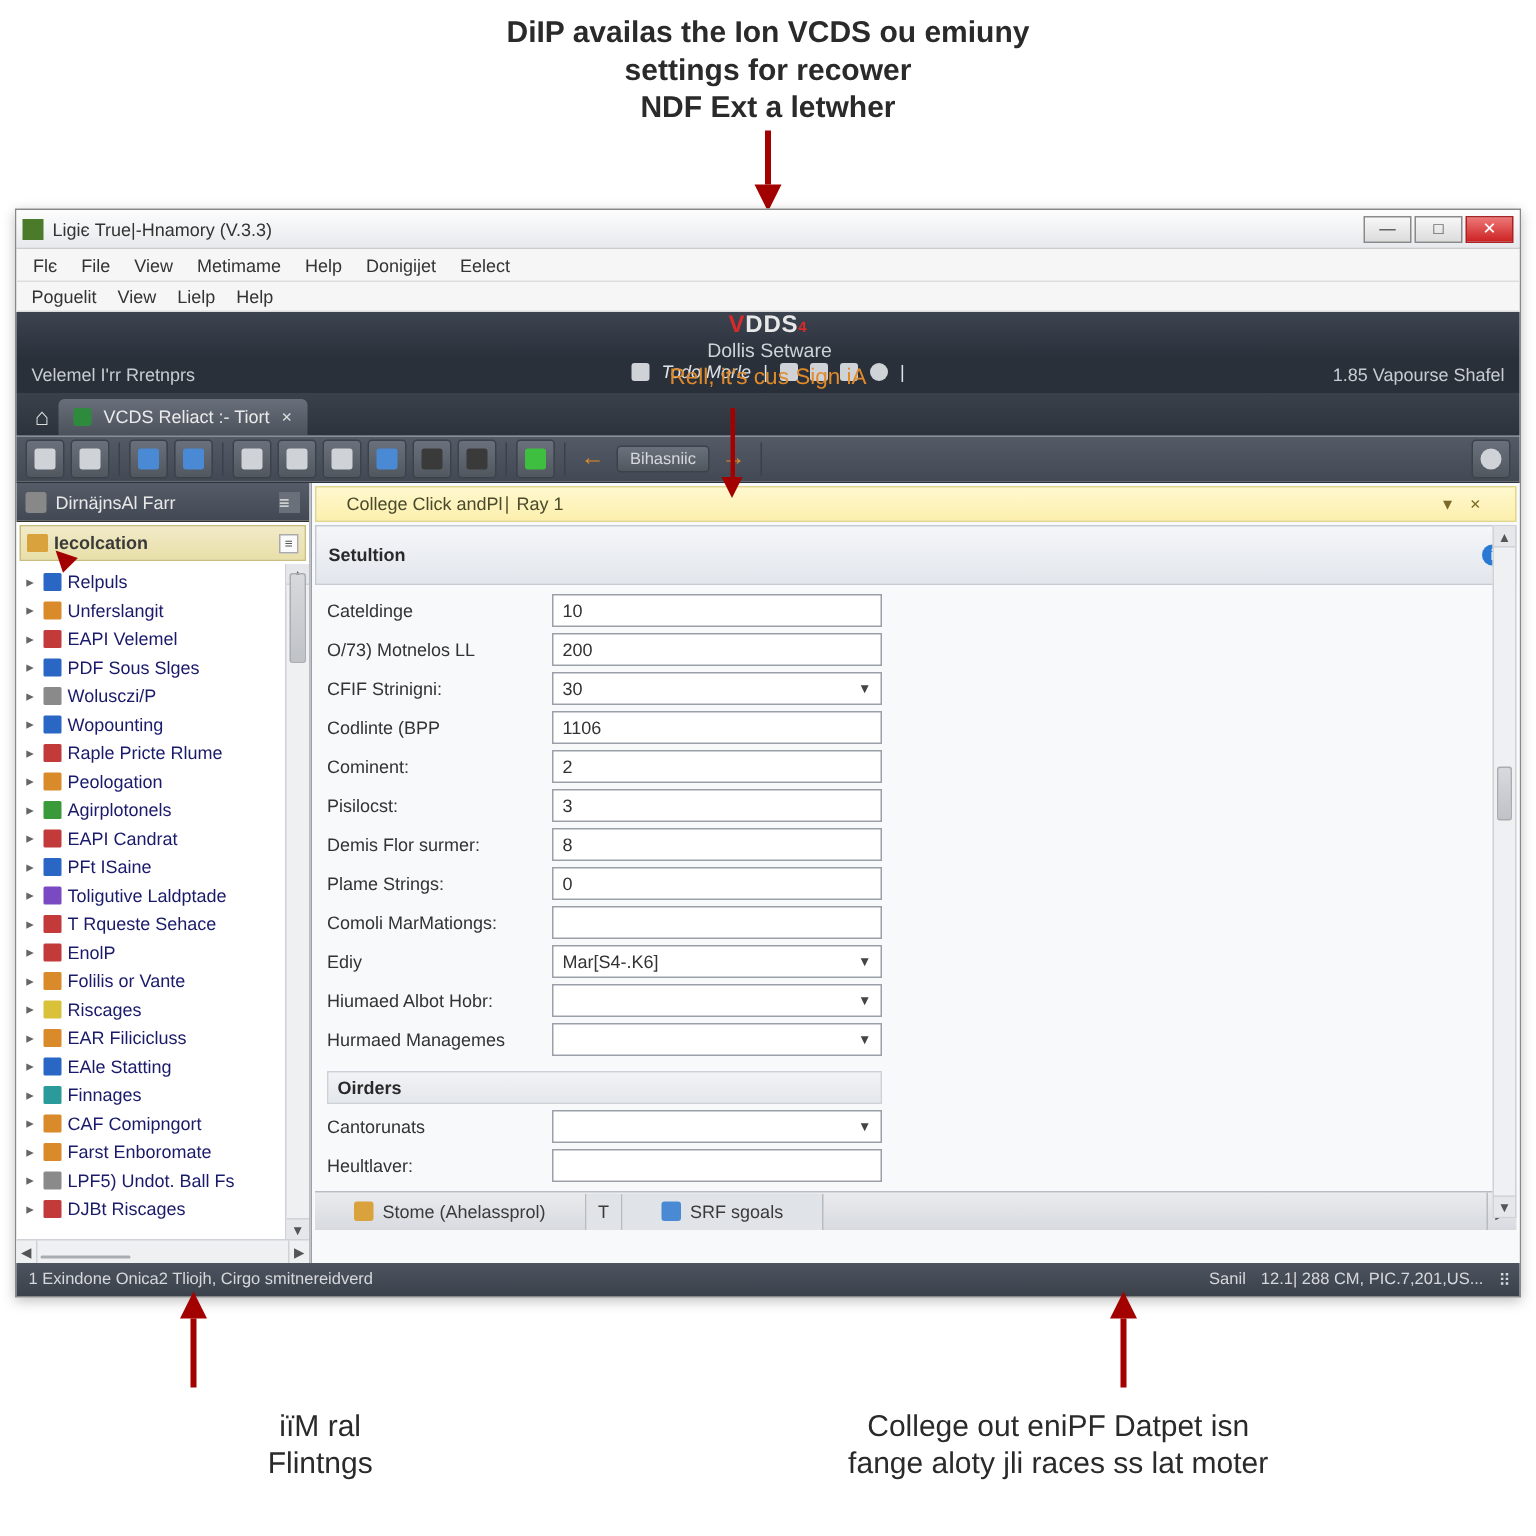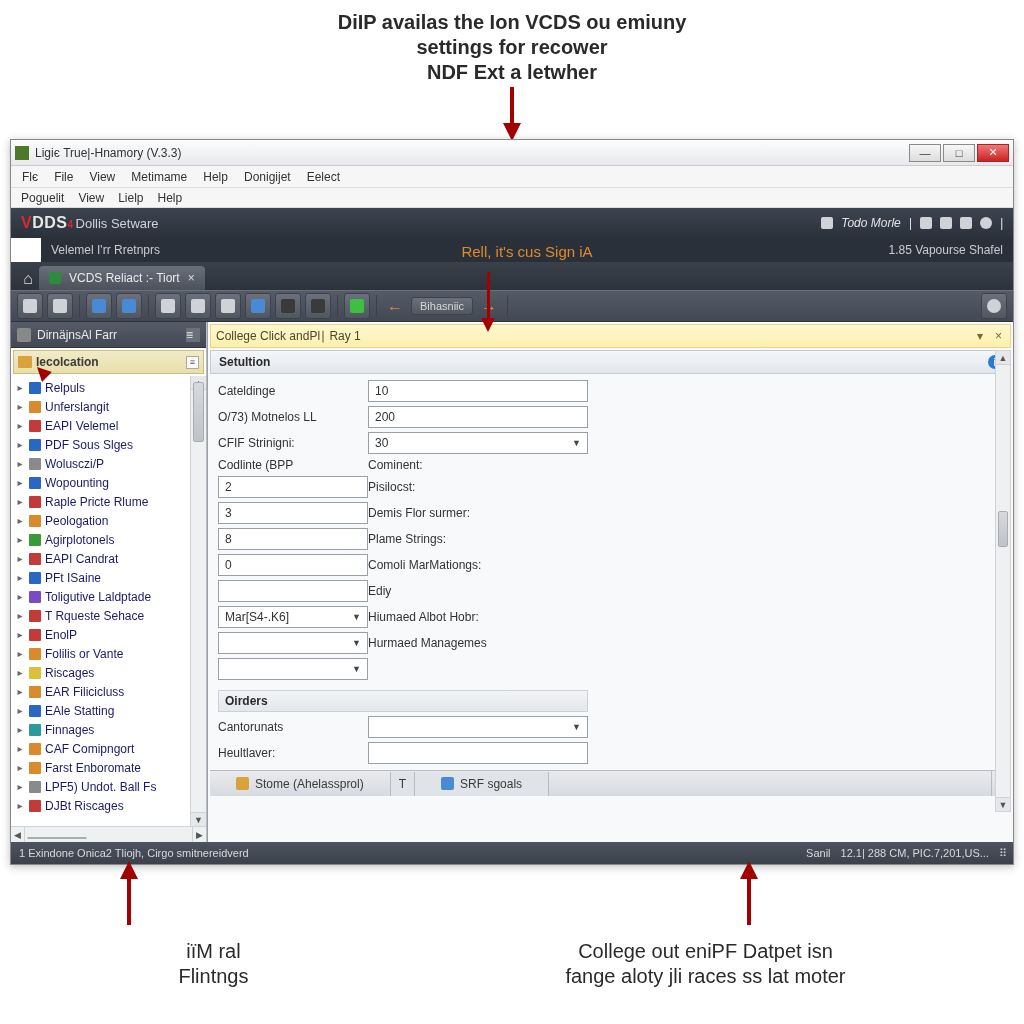--- a/index.html
+++ b/index.html
@@ -20,29 +20,29 @@
 .titlebar .title-text { flex: 1; }
 .win-btns { display: flex; }
 .win-btn { width: 32px; height: 18px; margin-left: 2px; border: 1px solid #8a8a8a; background: linear-gradient(#f7f7f7,#dcdcdc); display: flex; align-items: center; justify-content: center; font-size: 11px; color:#333; }
 .win-close { background: linear-gradient(#e77,#c22); color:#fff; border-color:#a22; }
 
 .menubar { height: 22px; display: flex; align-items: center; padding: 0 4px; gap: 2px; background: #f6f6f6; border-bottom:1px solid #ddd; font-size: 12px; color:#333; }
 .menubar span { padding: 2px 7px; cursor: default; }
 .menubar2 { height: 20px; display: flex; align-items: center; padding: 0 4px; gap: 2px; background: #f6f6f6; border-bottom:1px solid #ddd; font-size: 12px; color:#333; }
 .menubar2 span { padding: 1px 6px; }
 
-.brandbar { height: 30px; background: linear-gradient(#3c4450,#2b313b); display:flex; align-items:center; padding:0 10px; color:#e8e8e8; }
+.brandbar { height: 30px; background: linear-gradient(#3c4450,#2b313b); display:flex; align-items:center; padding:0 10px; color:#e8e8e8;flex-direction:column; }
 .brandbar .logo { font-weight: bold; font-size: 16px; letter-spacing: .5px; }
 .brandbar .logo .v { color:#d82a2a; }
 .brandbar .sub { margin-left: 2px; font-size: 13px; color:#cfd3d8; }
 .brandbar .spacer { flex:1; }
 .brandbar .right { display:flex; align-items:center; gap:8px; font-size:12px; color:#dfe3e8;font-style:italic; }
 .brandbar .ico { width:12px;height:12px;display:inline-block;background:#cfd3d8;border-radius:2px; }
 
-.subbrand { height:24px; background:#2a3039; color:#c8ccd2; display:flex; align-items:center; padding:0 10px; font-size:12px; justify-content:center;margin-left:30px; }
+.subbrand { height:24px; background:#2a3039; color:#c8ccd2; display:flex; align-items:center; padding:0 10px; font-size:12px; justify-content:center; }
 .subbrand .center-call { color:#e08a2a; font-size:15px; font-weight:500; position:absolute; left:50%; transform:translateX(-50%); }
 .subbrand .rel { position:relative; width:100%; }
 
 .tabstrip { height:28px; background: linear-gradient(#3b414b,#2d333c); display:flex; align-items:flex-end; padding: 0 6px; }
 .tab { height:24px; background: linear-gradient(#696f7a,#4c525c); color:#eaeaea; border-radius:4px 4px 0 0; padding:0 10px; display:flex; align-items:center; gap:8px; font-size:12px; margin-right:4px; }
 .tab .tab-ico { width:12px;height:12px;background:#2e8b3d;border-radius:2px; }
 .tab .tab-x { color:#ddd; font-size:12px; }
 .tabstrip .plus { width:22px;height:22px;color:#ddd;display:flex;align-items:center;justify-content:center;font-size:16px;font-weight:bold; }
 
 .toolbar { height:32px; background: linear-gradient(#555b66,#434954); border-top:1px solid #6a707a; border-bottom:1px solid #2c3038; display:flex; align-items:center; padding:0 6px; gap:4px; position:relative; }
@@ -71,24 +71,24 @@
 .tnode .exp { color:#666; width:10px; text-align:center; font-size:10px; }
 .tnode .nico { width:12px; height:12px; border-radius:1px; }
 .c-blue{background:#2a66c4;} .c-orange{background:#d98a2a;} .c-red{background:#c23a3a;} .c-green{background:#3a9a3a;} .c-purple{background:#7a4ac2;} .c-gray{background:#8a8a8a;} .c-teal{background:#2a9a9a;} .c-yellow{background:#d9c23a;}
 .hscroll { height:16px; background:#eef0f2; border-top:1px solid #cfd2d6; display:flex; align-items:center; }
 .hscroll .harr{width:14px;height:100%;display:flex;align-items:center;justify-content:center;font-size:9px;color:#555;border-right:1px solid #cfd2d6;}
 .hscroll .harr:last-child{border-left:1px solid #cfd2d6;border-right:none;}
 .hscroll .htrack{flex:1;position:relative;}
 .hscroll .hthumb{position:absolute;top:2px;bottom:2px;left:2px;width:60px;background:linear-gradient(#d7d9dd,#bfc2c7);border:1px solid #a9acb1;border-radius:2px;}
 
 .main { flex:1; display:flex; flex-direction:column; background:#f8f9fa; border-left:1px solid #9aa0a8; }
-.infobar { height:24px; background: linear-gradient(#fff8cf,#fcefad); border:1px solid #e2d687; margin:2px; display:flex; align-items:center; padding:0 5px; font-size:12px; color:#4a4a2a; gap:6px; }
+.infobar { height:24px; background: linear-gradient(#fff8cf,#fcefad); border:1px solid #e2d687; margin:2px; display:flex; align-items:center; padding:0 20px; font-size:12px; color:#4a4a2a; gap:6px; }
 .infobar .spacer{flex:1;}
 .infobar .ib-x{color:#7a6a2a;padding:0 3px;}
-.panel-head { height:24px; background: linear-gradient(#f4f6f9,#e2e6ec); border:1px solid #c6cbd2; margin:0 2px; display:flex; align-items:center; padding:0 8px; font-size:12px; font-weight:bold; color:#2a2a2a; }
+.panel-head { height:40px; background: linear-gradient(#f4f6f9,#e2e6ec); border:1px solid #c6cbd2; margin:0 2px; display:flex; align-items:center; padding:0 8px; font-size:12px; font-weight:bold; color:#2a2a2a; }
 .panel-head .spacer{flex:1;}
 .panel-head .pico{width:14px;height:14px;border-radius:50%;background:#2a7ad4;color:#fff;font-size:10px;display:flex;align-items:center;justify-content:center;}
 
 .form { padding:6px 10px; display:grid; grid-template-columns: 150px 220px; row-gap:4px; align-items:center; font-size:12px; color:#333; position:relative; }
 .form .lbl { padding-right:6px; }
 .inp, .sel { height:22px; border:1px solid #9aa0a8; background:#fff; padding:0 6px; font-size:12px; display:flex; align-items:center; justify-content:space-between; }
 .sel .caret { font-size:9px; color:#444; }
 .section-head { grid-column: 1 / -1; height:22px; background:linear-gradient(#f1f3f6,#e4e7eb); border:1px solid #cdd1d7; margin-top:6px; display:flex; align-items:center; padding:0 6px; font-weight:bold; color:#2a2a2a; }
 .main-scroll { position:absolute; right:2px; top:28px; bottom:30px; width:16px; background:#eef0f2; border:1px solid #cfd2d6; }
 .main-scroll .thumb{position:absolute;left:2px;right:2px;top:160px;height:36px;background:linear-gradient(#d7d9dd,#bfc2c7);border:1px solid #a9acb1;border-radius:2px;}
@@ -396,20 +396,23 @@
           <div class="lbl">O/73) Motnelos LL</div>
           <div class="inp">
             <span>200</span>
           </div>
           <div class="lbl">CFIF Strinigni:</div>
           <div class="sel">
             <span>30</span>
             <span class="caret">▼</span>
           </div>
           <div class="lbl">Codlinte (BPP</div>
+          <div class="inp">
+            <span>1106</span>
+          </div>
           <div class="lbl">Cominent:</div>
           <div class="inp">
             <span>2</span>
           </div>
           <div class="lbl">Pisilocst:</div>
           <div class="inp">
             <span>3</span>
           </div>
           <div class="lbl">Demis Flor surmer:</div>
           <div class="inp">

